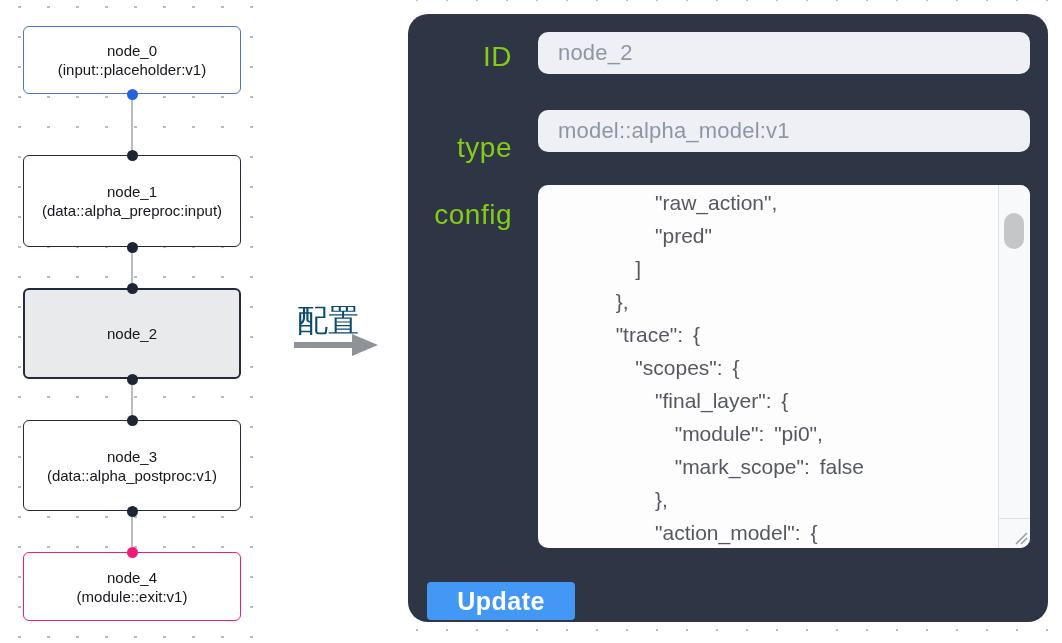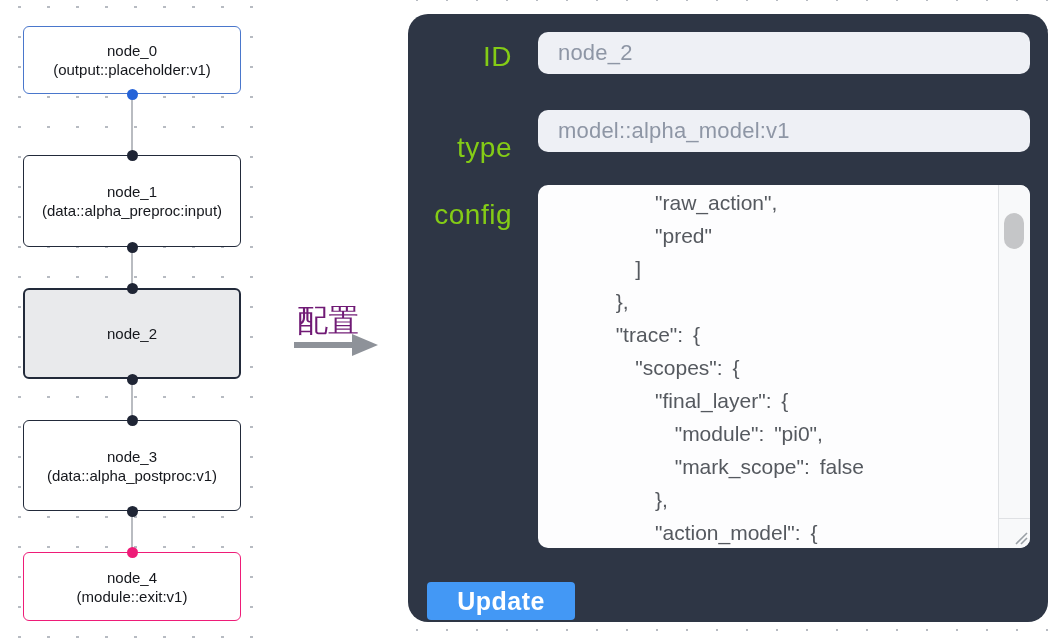--- a/index.html
+++ b/index.html
@@ -35,21 +35,21 @@
   .edge { position:absolute; left:131px; width:1.6px; background:#b9bcc1; z-index:1; }
   .port {
     position:absolute; width:11px; height:11px; border-radius:50%;
     left:126.5px; background:#1f2535; z-index:3;
   }
   .port-blue { background:#2563d8; }
   .port-pink { background:#ee1c78; }
   
   .trans-label {
     position:absolute; left:292px; top:300px; width:72px; text-align:center;
-    font-size:31px; color:#701a75; z-index:4;
+    font-size:31px; color:#0c4a6e; z-index:4;
   }
   .arrow-shaft { position:absolute; left:294px; top:342px; width:60px; height:6px; background:#8e9299; z-index:4; }
   .arrow-head  {
     position:absolute; left:352px; top:334px; width:0; height:0; z-index:4;
     border-top:11px solid transparent; border-bottom:11px solid transparent;
     border-left:26px solid #8e9299;
   }
   
   .panel {
     position:absolute; left:408px; top:14px; width:640px; height:608px;
@@ -108,21 +108,21 @@
 
   <div class="dotgrid-left"></div>
 
   <div class="edge" style="top:94px;  height:61px;"></div>
   <div class="edge" style="top:247px; height:41px;"></div>
   <div class="edge" style="top:379px; height:41px;"></div>
   <div class="edge" style="top:511px; height:41px;"></div>
 
   <div class="node node-input" style="top:26px; height:68px;">
     <div class="nlabel">node_0</div>
-    <div class="ntype">(output::placeholder:v1)</div>
+    <div class="ntype">(input::placeholder:v1)</div>
   </div>
   <div class="node" style="top:155px; height:92px;text-align:right;">
     <div class="nlabel">node_1</div>
     <div class="ntype">(data::alpha_preproc:input)</div>
   </div>
   <div class="node node-selected" style="top:288px; height:91px;">
     <div class="nlabel">node_2</div>
   </div>
   <div class="node" style="top:420px; height:91px;">
     <div class="nlabel">node_3</div>

